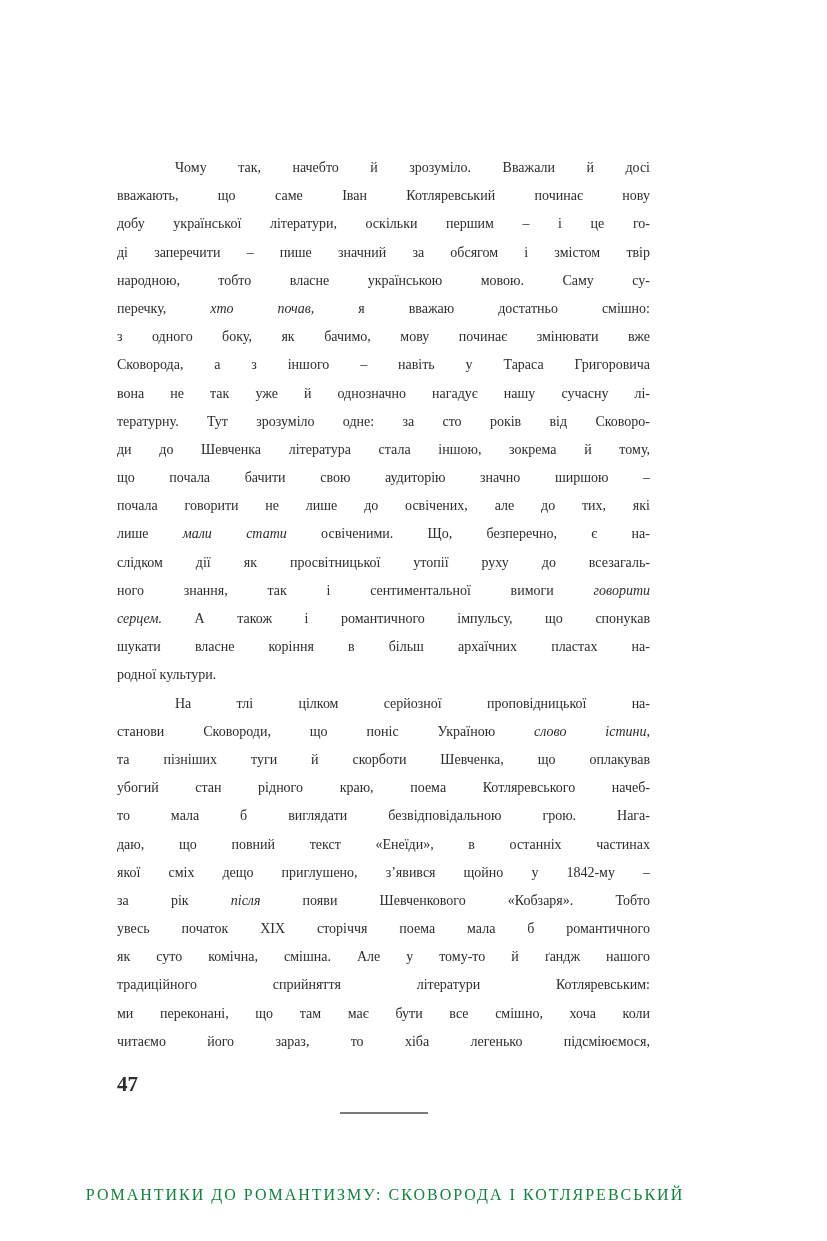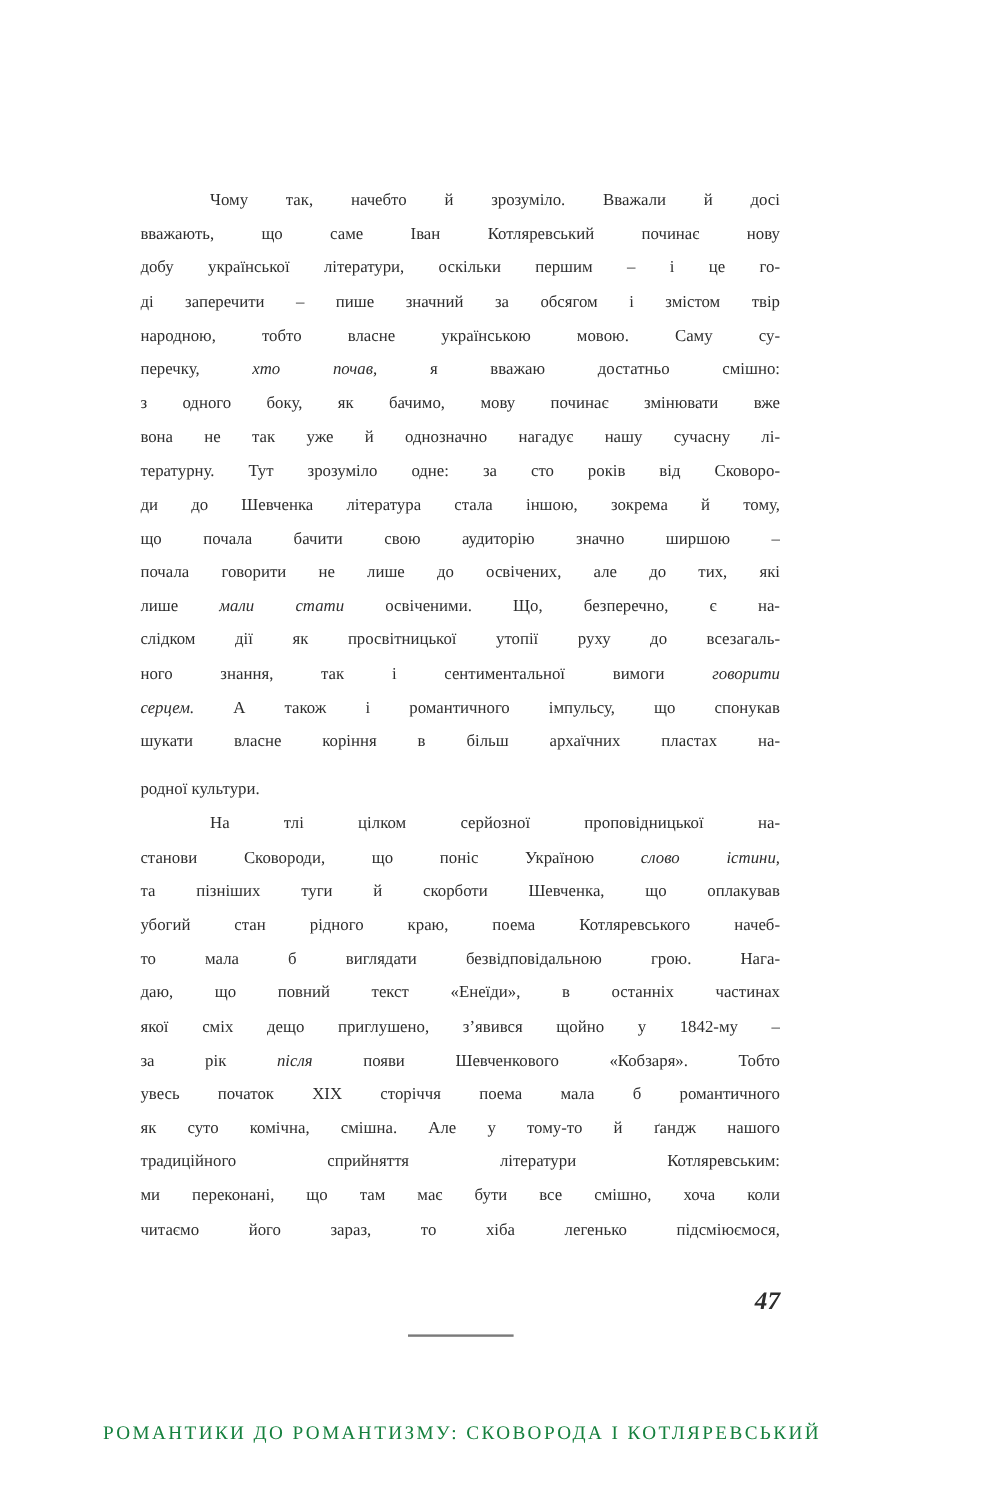--- a/index.html
+++ b/index.html
@@ -24,32 +24,31 @@
     font-size: 14px;
     line-height: 28.2px;
   }
   .line {
     text-align: justify;
     text-align-last: justify;
     height: 28.2px;
     overflow: hidden;
   }
   .line.indent { text-indent: 58px; }
-  .line.last { text-align-last: left; margin-top: 12px; }
+  .line.last { text-align-last: left; }
   .line em { font-style: italic; }
   .pagenum {
     position: absolute;
     left: 117px;
     top: 1072px;
     width: 533px;
-    text-align: right;
+    text-align: left;
     font-size: 21px;
     font-weight: bold;
     color: #2d2d2d;
-    font-style: italic;
   }
   .rule {
     position: absolute;
     left: 340px;
     top: 1112px;
     width: 88px;
     height: 1.5px;
     background: #7a7a7a;
   }
   .footer {
@@ -69,20 +68,21 @@
 
 <div class="page">
   <div class="textblock">
       <div class="line indent"><span>Чому так, начебто й зрозуміло. Вважали й досі</span></div>
       <div class="line"><span>вважають, що саме Іван Котляревський починає нову</span></div>
       <div class="line"><span>добу української літератури, оскільки першим – і це го-</span></div>
       <div class="line"><span>ді заперечити – пише значний за обсягом і змістом твір</span></div>
       <div class="line"><span>народною, тобто власне українською мовою. Саму су-</span></div>
       <div class="line"><span>перечку, </span><em>хто почав,</em><span> я вважаю достатньо смішно:</span></div>
       <div class="line"><span>з одного боку, як бачимо, мову починає змінювати вже</span></div>
+      <div class="line"><span>Сковорода, а з іншого – навіть у Тараса Григоровича</span></div>
       <div class="line"><span>вона не так уже й однозначно нагадує нашу сучасну лі-</span></div>
       <div class="line"><span>тературну. Тут зрозуміло одне: за сто років від Сковоро-</span></div>
       <div class="line"><span>ди до Шевченка література стала іншою, зокрема й тому,</span></div>
       <div class="line"><span>що почала бачити свою аудиторію значно ширшою –</span></div>
       <div class="line"><span>почала говорити не лише до освічених, але до тих, які</span></div>
       <div class="line"><span>лише </span><em>мали стати</em><span> освіченими. Що, безперечно, є на-</span></div>
       <div class="line"><span>слідком дії як просвітницької утопії руху до всезагаль-</span></div>
       <div class="line"><span>ного знання, так і сентиментальної вимоги </span><em>говорити</em></div>
       <div class="line"><em>серцем.</em><span> А також і романтичного імпульсу, що спонукав</span></div>
       <div class="line"><span>шукати власне коріння в більш архаїчних пластах на-</span></div>

